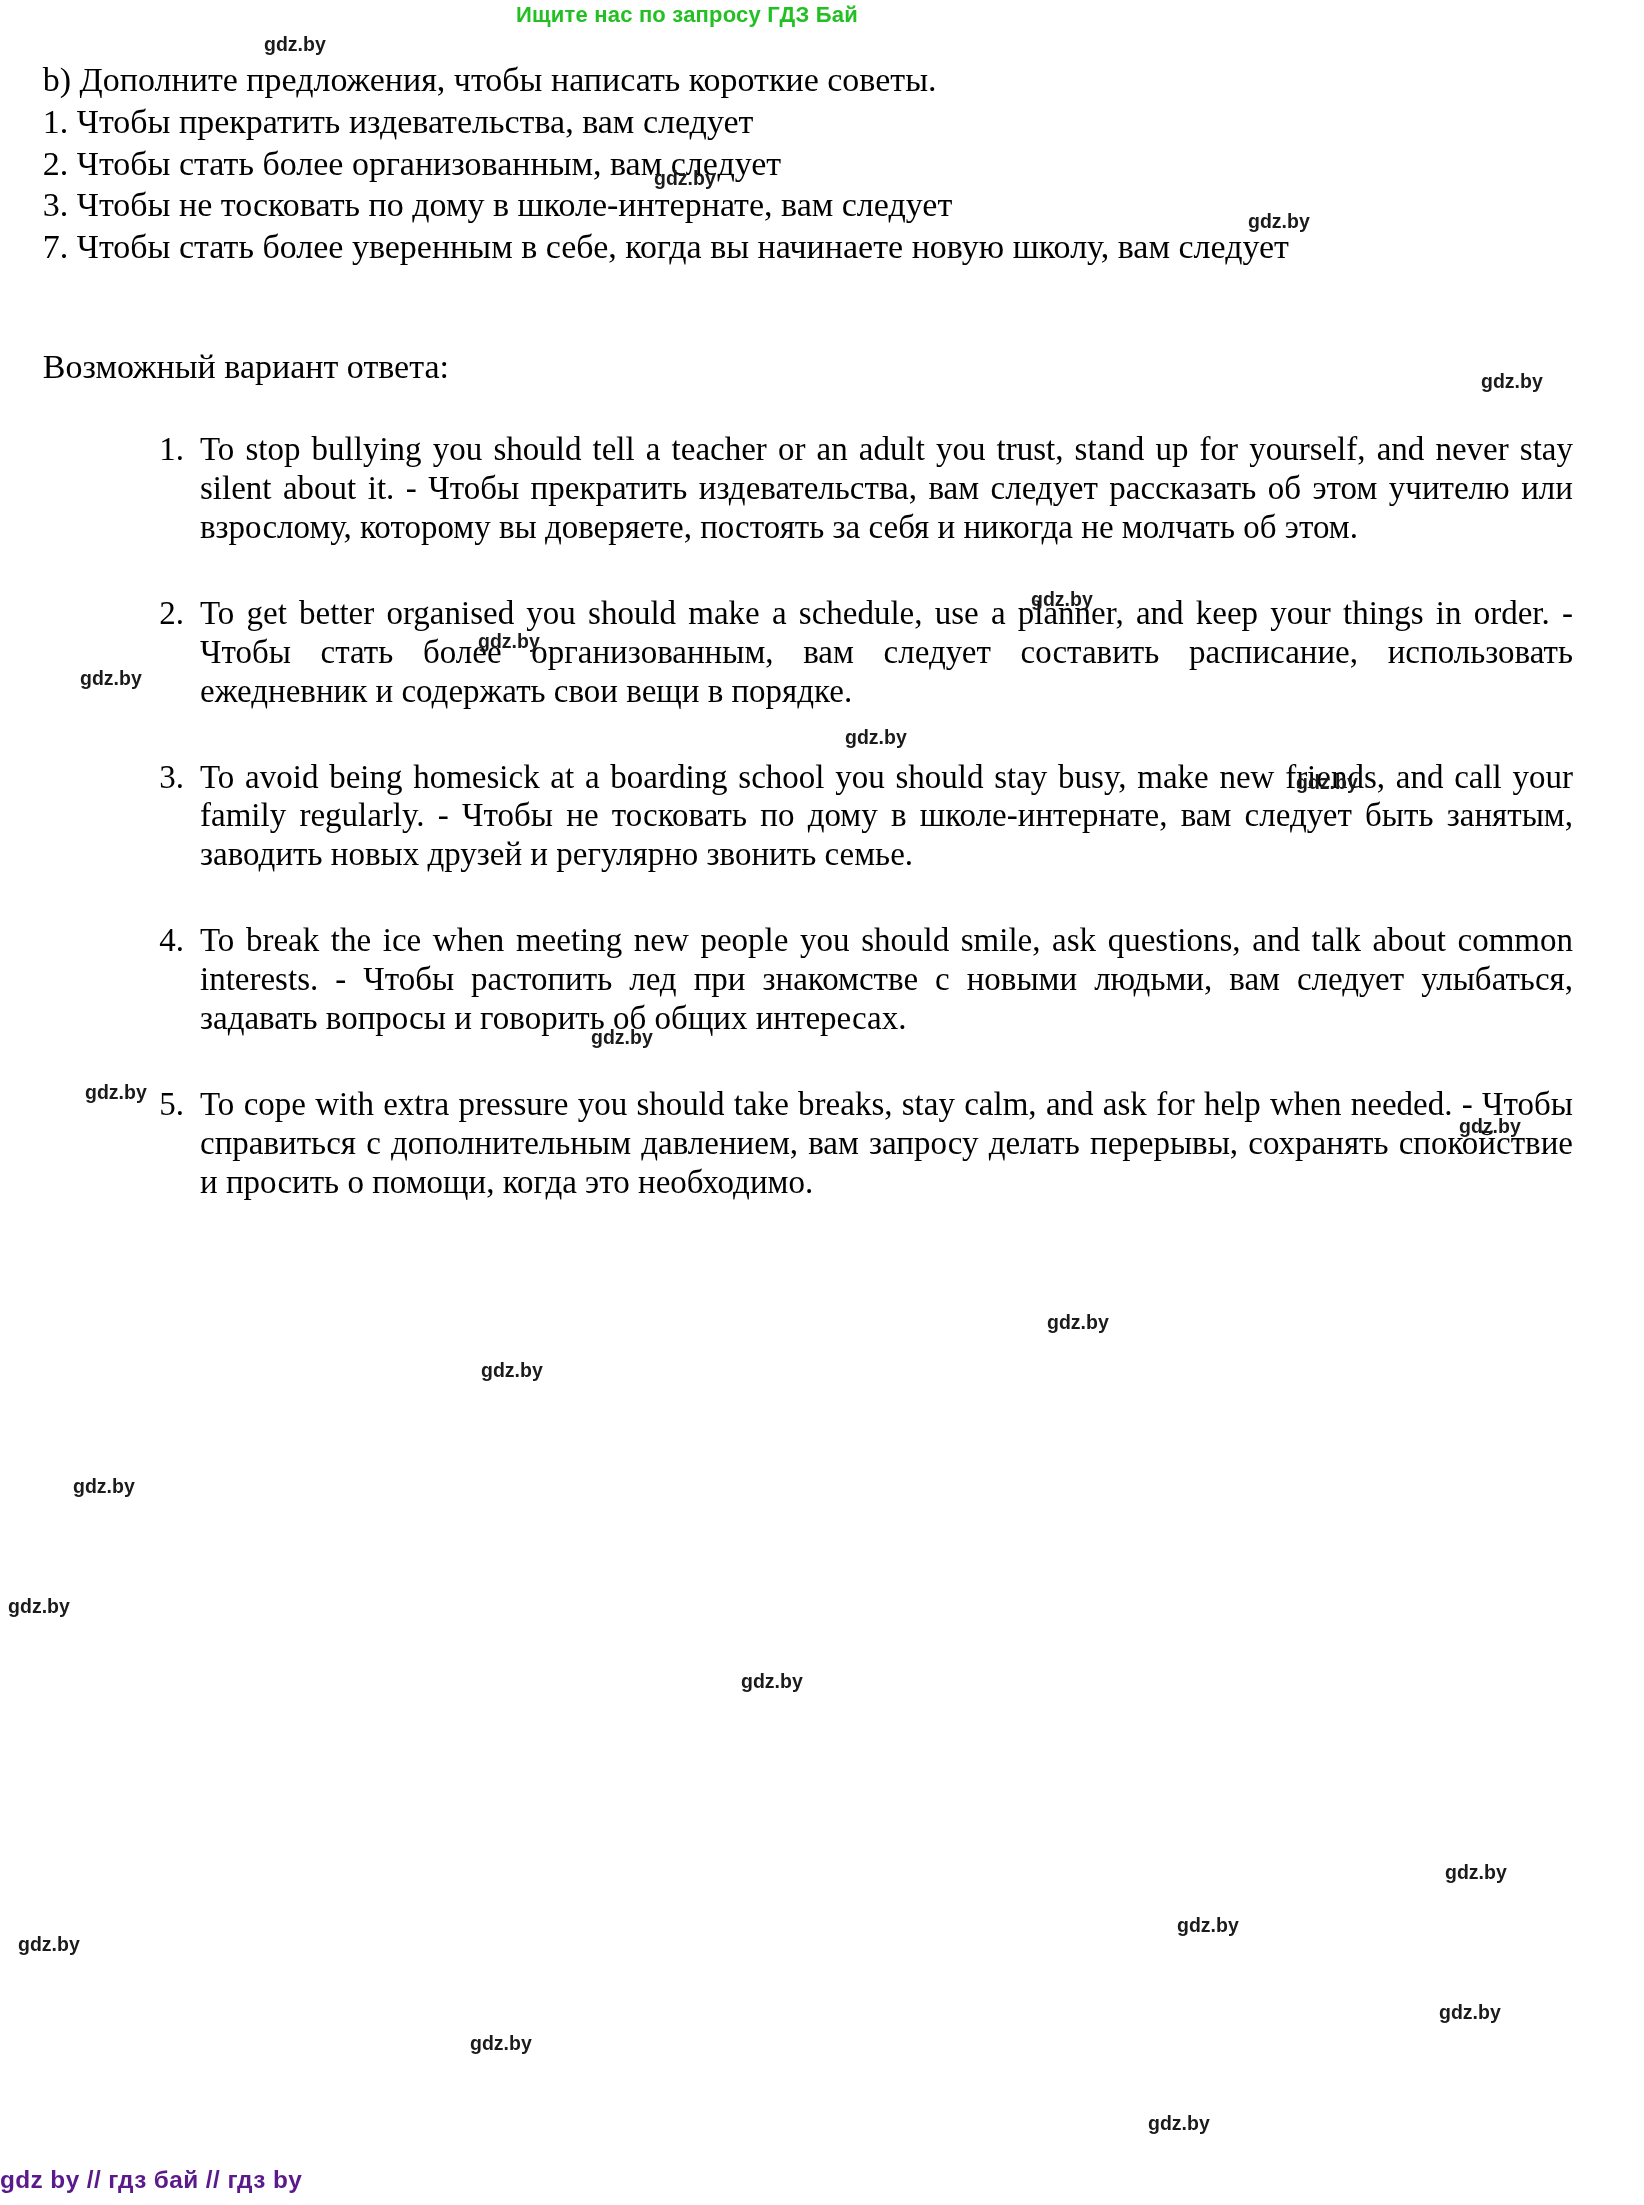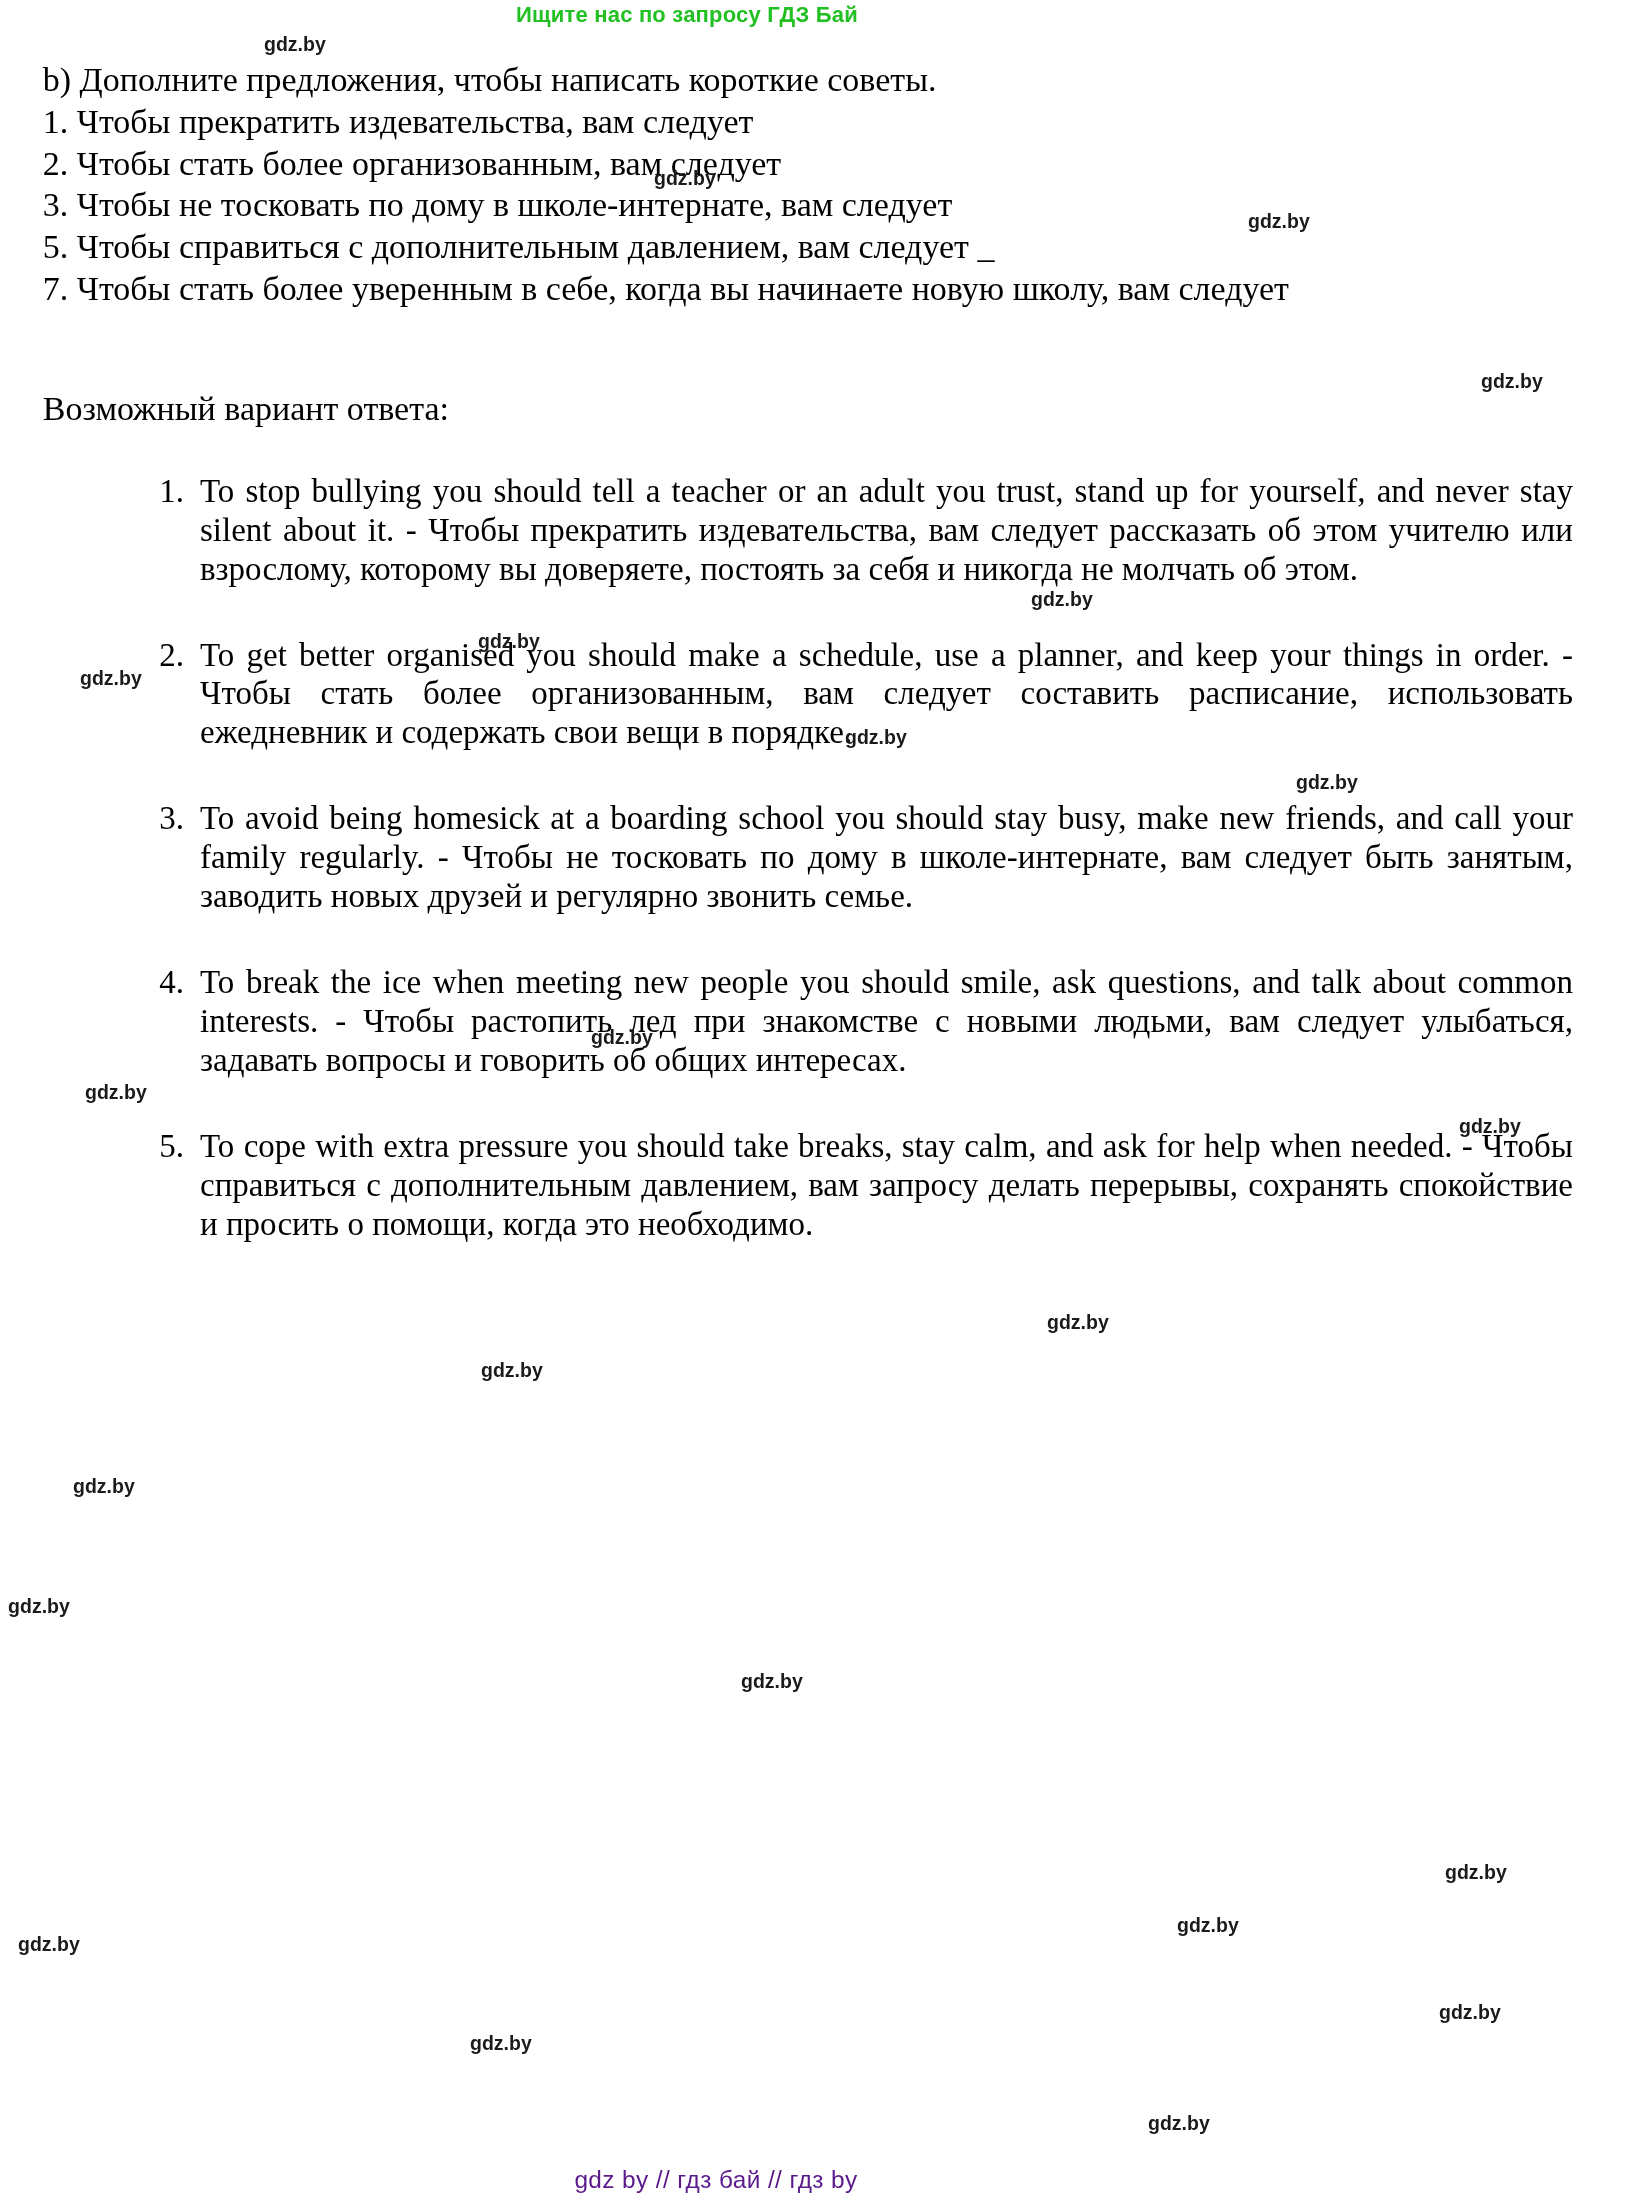--- a/index.html
+++ b/index.html
@@ -93,24 +93,24 @@
   .answer-item p {
     margin: 0;
   }
 
   
   .footer {
     position: absolute;
     bottom: 11.4px;
     left: 0;
     width: 1432px;
-    text-align: center;
+    text-align: left;
     font-family: "Liberation Sans", "DejaVu Sans", sans-serif;
     font-size: 24.4px;
-    font-weight: 400;
+    font-weight: 700;
     color: #5b1a8c;
     letter-spacing: 0.4px;
   }
 
   
   .wm {
     position: absolute;
     font-family: "Liberation Sans", "DejaVu Sans", sans-serif;
     font-size: 19.5px;
     font-weight: 600;
@@ -125,21 +125,20 @@
 <div class="promo-banner" style="color: rgb(34, 192, 34);">Ищите нас по запросу ГДЗ Бай</div>
 
 <div class="page">
 
   <div class="task-prompt">b) Дополните предложения, чтобы написать короткие советы.</div>
 
   <ul class="task-list">
     <li class="nowrap">1. Чтобы прекратить издевательства, вам следует</li>
     <li class="nowrap">2. Чтобы стать более организованным, вам следует</li>
     <li class="nowrap">3. Чтобы не тосковать по дому в школе-интернате, вам следует</li>
-    <li class="nowrap">5. Чтобы справиться с дополнительным давлением, вам следует _</li>
     <li>7. Чтобы стать более уверенным в себе, когда вы начинаете новую школу, вам следует</li>
   </ul>
 
   <div class="answer-heading">Возможный вариант ответа:</div>
 
   <ol class="answers">
 
     <li class="answer-item">
       <span class="answer-num">1.</span>
       <p>To stop bullying you should tell a teacher or an adult you trust, stand up for yourself, and never stay silent about it. - Чтобы прекратить издевательства, вам следует рассказать об этом учителю или взрослому, которому вы доверяете, постоять за себя и никогда не молчать об этом.</p>

